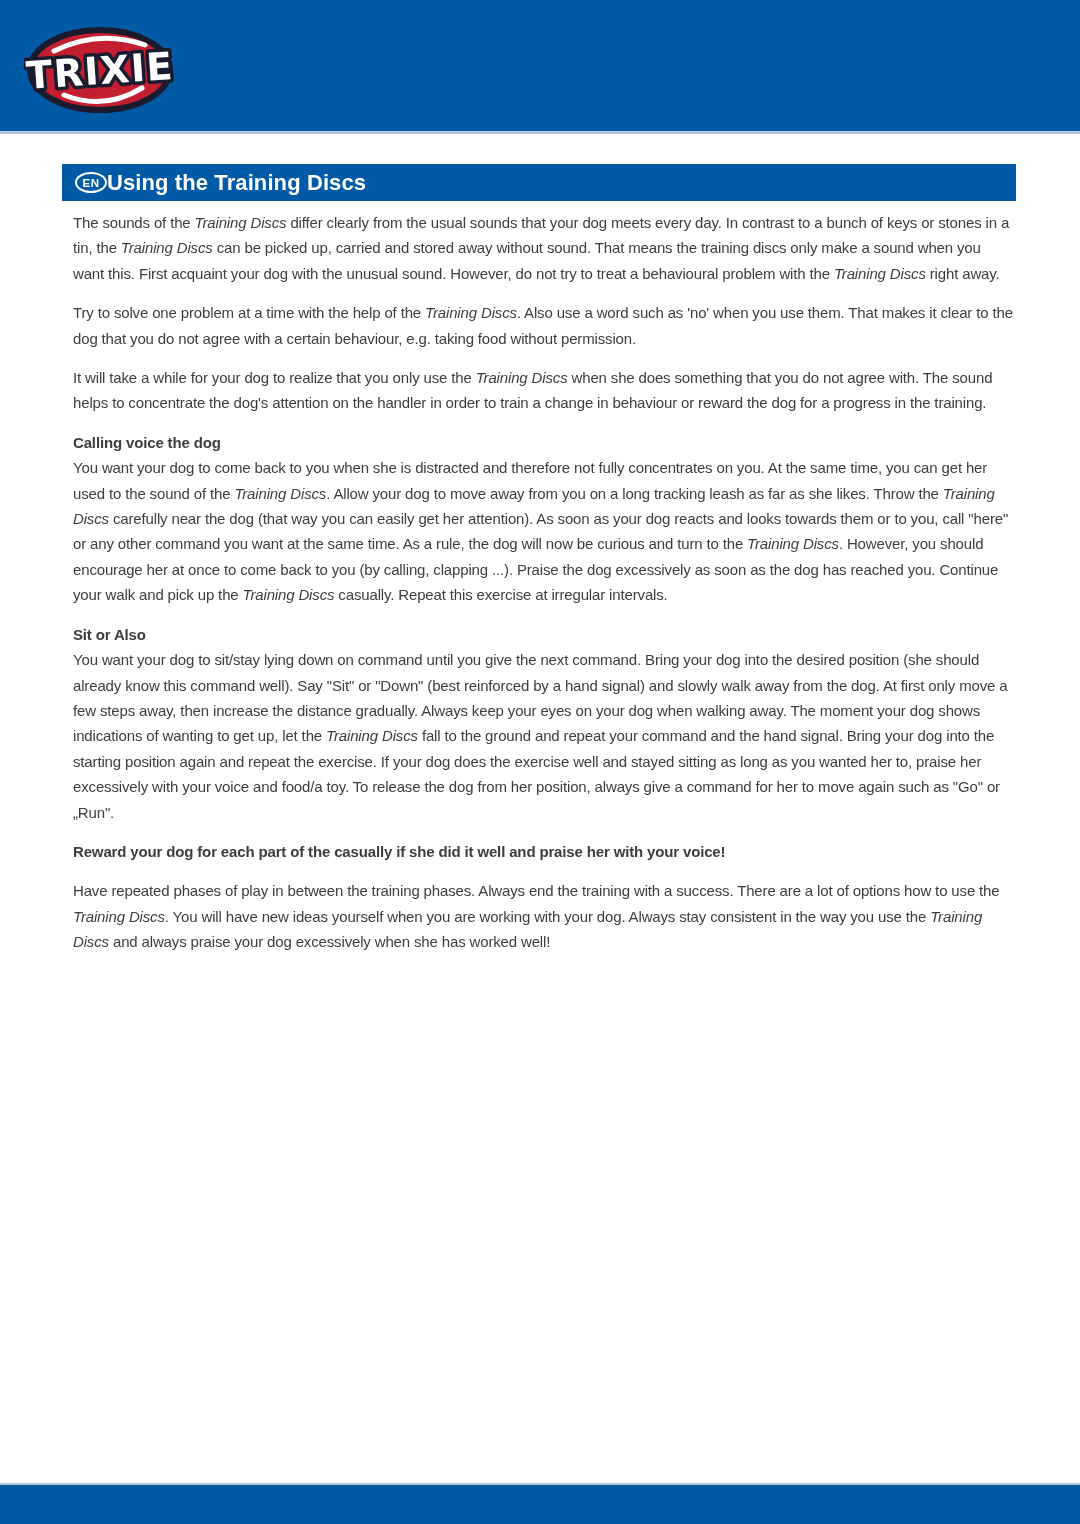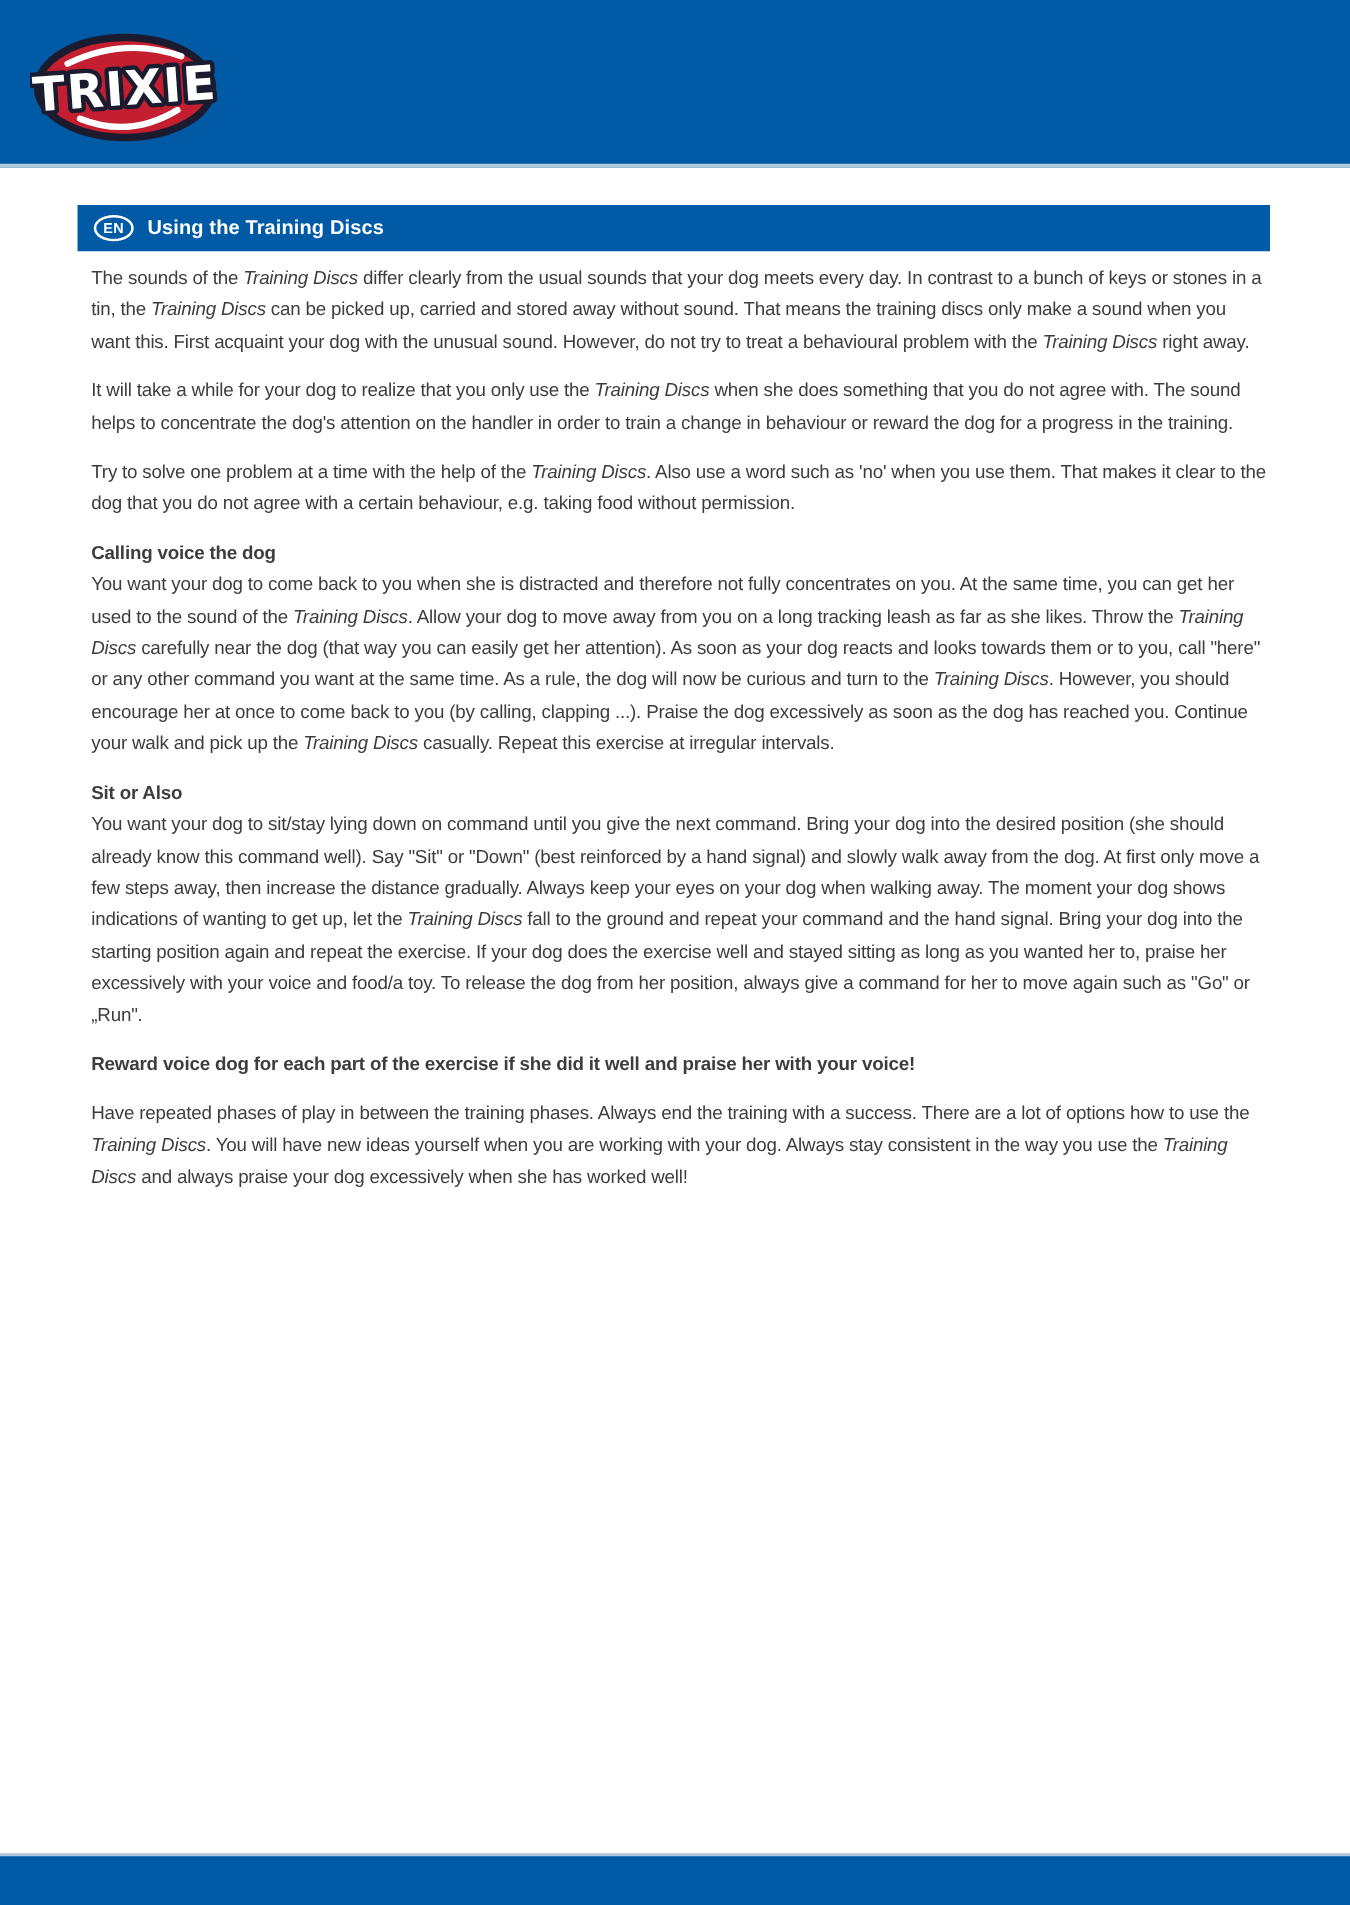--- a/index.html
+++ b/index.html
@@ -51,23 +51,22 @@
     width:32px;height:21px;
     border:2px solid #ffffff;
     border-radius:50%;
     color:#ffffff;
     font-size:11.5px;font-weight:bold;
     display:flex;align-items:center;justify-content:center;
     letter-spacing:.5px;
   }
   .title{
     color:#ffffff;
-    font-size:16px;
+    font-size:22px;
     font-weight:bold;
-    margin-left:11px;
     letter-spacing:.1px;
   }
   .doc-body{
     padding:9px 0 0 11px;
     width:953px;
     font-size:15px;
     line-height:25.4px;
     letter-spacing:-0.15px;
   }
   .doc-body p{margin:0 0 14px;}
@@ -97,26 +96,26 @@
     </svg>
   </header>
 
   <main class="main">
     <div class="titlebar">
       <span class="lang-badge">EN</span>
       <h1 class="title">Using the Training Discs</h1>
     </div>
     <div class="doc-body">
         <p class="para">The sounds of the <em>Training Discs</em> differ clearly from the usual sounds that your dog meets every day. In contrast to a bunch of keys or stones in a tin, the <em>Training Discs</em> can be picked up, carried and stored away without sound. That means the training discs only make a sound when you want this. First acquaint your dog with the unusual sound. However, do not try to treat a behavioural problem with the <em>Training Discs</em> right away.</p>
+        <p class="para">Try to solve one problem at a time with the help of the <em>Training Discs</em>. Also use a word such as 'no' when you use them. That makes it clear to the dog that you do not agree with a certain behaviour, e.g. taking food without permission.</p>
         <p class="para">It will take a while for your dog to realize that you only use the <em>Training Discs</em> when she does something that you do not agree with. The sound helps to concentrate the dog's attention on the handler in order to train a change in behaviour or reward the dog for a progress in the training.</p>
-        <p class="para">Try to solve one problem at a time with the help of the <em>Training Discs</em>. Also use a word such as 'no' when you use them. That makes it clear to the dog that you do not agree with a certain behaviour, e.g. taking food without permission.</p>
         <p class="subheading">Calling voice the dog</p>
         <p class="para">You want your dog to come back to you when she is distracted and therefore not fully concentrates on you. At the same time, you can get her used to the sound of the <em>Training Discs</em>. Allow your dog to move away from you on a long tracking leash as far as she likes. Throw the <em>Training Discs</em> carefully near the dog (that way you can easily get her attention). As soon as your dog reacts and looks towards them or to you, call "here" or any other command you want at the same time. As a rule, the dog will now be curious and turn to the <em>Training Discs</em>. However, you should encourage her at once to come back to you (by calling, clapping ...). Praise the dog excessively as soon as the dog has reached you. Continue your walk and pick up the <em>Training Discs</em> casually. Repeat this exercise at irregular intervals.</p>
         <p class="subheading">Sit or Also</p>
         <p class="para">You want your dog to sit/stay lying down on command until you give the next command. Bring your dog into the desired position (she should already know this command well). Say "Sit" or "Down" (best reinforced by a hand signal) and slowly walk away from the dog. At first only move a few steps away, then increase the distance gradually. Always keep your eyes on your dog when walking away. The moment your dog shows indications of wanting to get up, let the <em>Training Discs</em> fall to the ground and repeat your command and the hand signal. Bring your dog into the starting position again and repeat the exercise. If your dog does the exercise well and stayed sitting as long as you wanted her to, praise her excessively with your voice and food/a toy. To release the dog from her position, always give a command for her to move again such as "Go" or „Run".</p>
-        <p class="para bold">Reward voice dog for each part of the exercise if she did it well and praise her with your voice!</p>
+        <p class="para bold">Reward your dog for each part of the casually if she did it well and praise her with your voice!</p>
         <p class="para">Have repeated phases of play in between the training phases. Always end the training with a success. There are a lot of options how to use the <em>Training Discs</em>. You will have new ideas yourself when you are working with your dog. Always stay consistent in the way you use the <em>Training Discs</em> and always praise your dog excessively when she has worked well!</p>
       </div>
   </main>
 
   <footer class="band-bottom"></footer>
 
 </div>
 
 </body></html>

